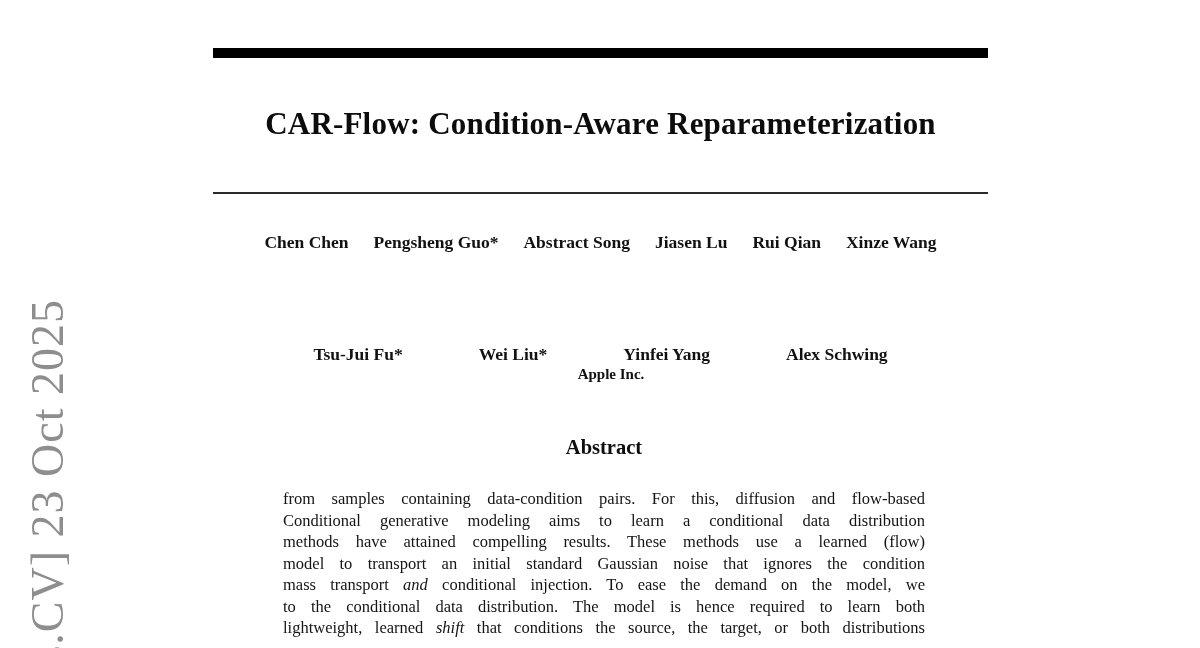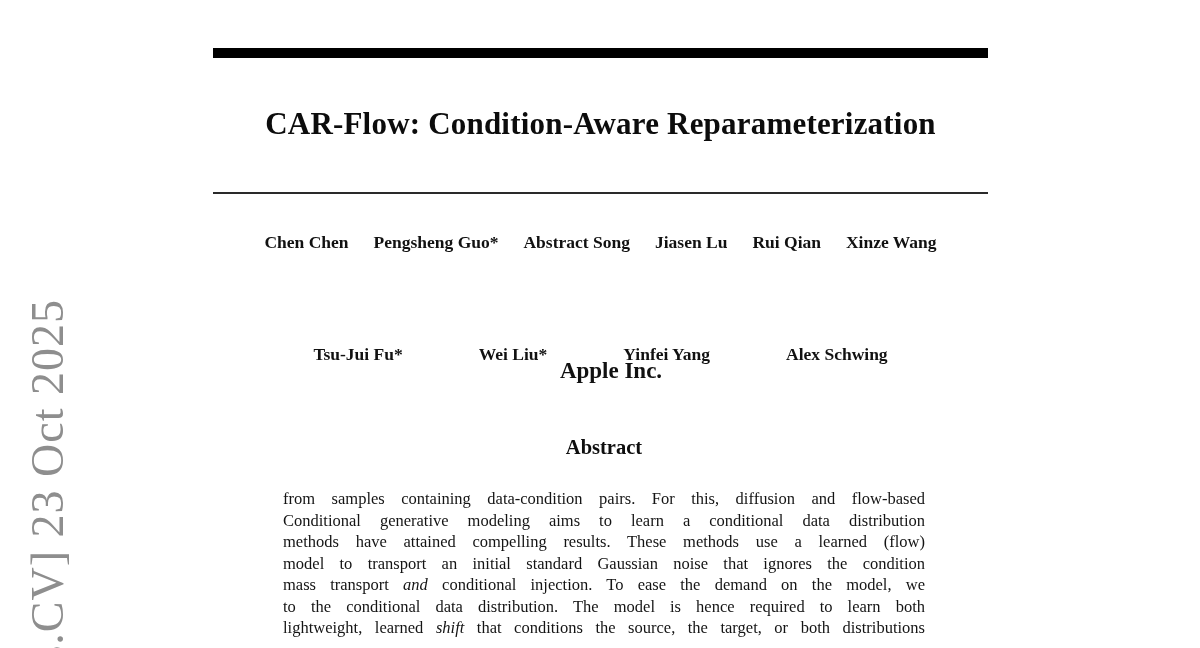--- a/index.html
+++ b/index.html
@@ -65,27 +65,27 @@
     font-weight: bold;
     font-size: 17.5px;
     color: #111;
     white-space: nowrap;
   }
   .row1 { top: 232px; gap: 25px; }
   .row2 { top: 303px; gap: 76px; margin-top: 41px; }
 
   .affiliation {
     position: absolute;
-    left: 283px; top: 358px;
+    left: 283px; top: 366px;
     width: 642px;
     padding-left: 14px;
     box-sizing: border-box;
     text-align: center;
     font-weight: bold;
-    font-size: 23px;
+    font-size: 15px;
     color: #111;
   }
 
   .abstract-heading {
     position: absolute;
     left: 283px; top: 436px;
     width: 642px;
     text-align: center;
     font-weight: bold;
     font-size: 20.5px;

